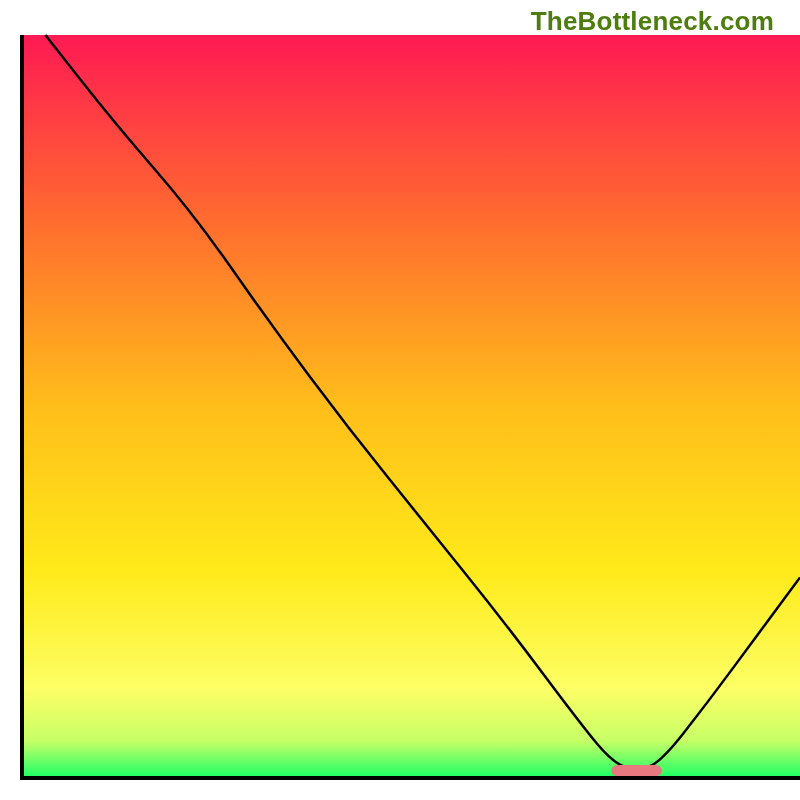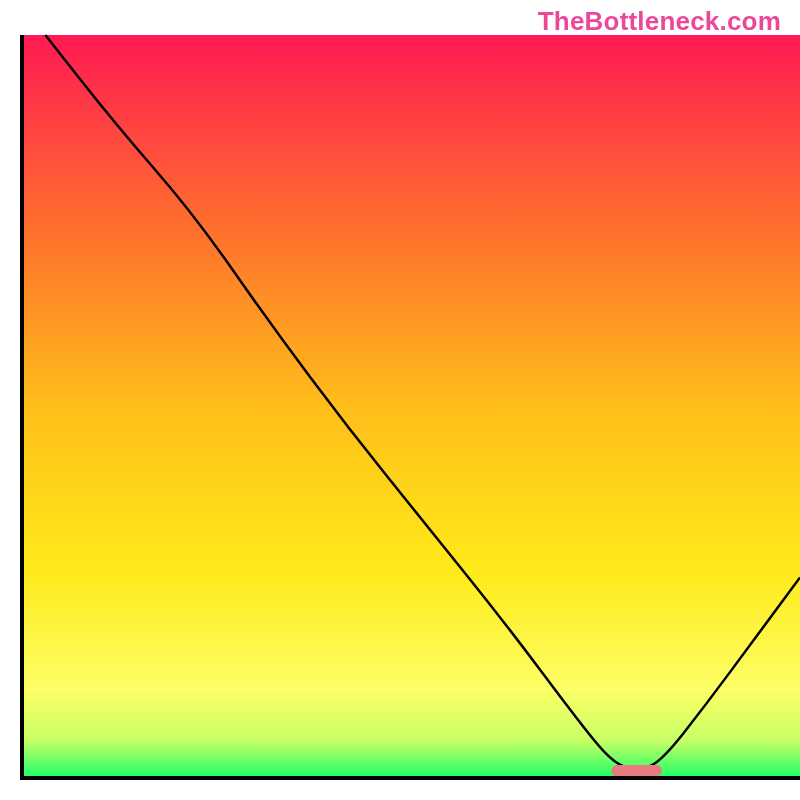--- a/index.html
+++ b/index.html
@@ -12,24 +12,24 @@
     font-family: Arial, Helvetica, sans-serif;
   }
   .wrap {
     position: relative;
     width: 800px;
     height: 800px;
   }
   .watermark {
     position: absolute;
     top: 6px;
-    right: 19px;
+    right: 26px;
     font-size: 26px;
     font-weight: 700;
-    color: #ec4899;
+    color: #4d7c0f;
     letter-spacing: 0.2px;
     user-select: none;
   }
   svg {
     position: absolute;
     top: 0;
     left: 0;
   }
 </style>
 </head>

